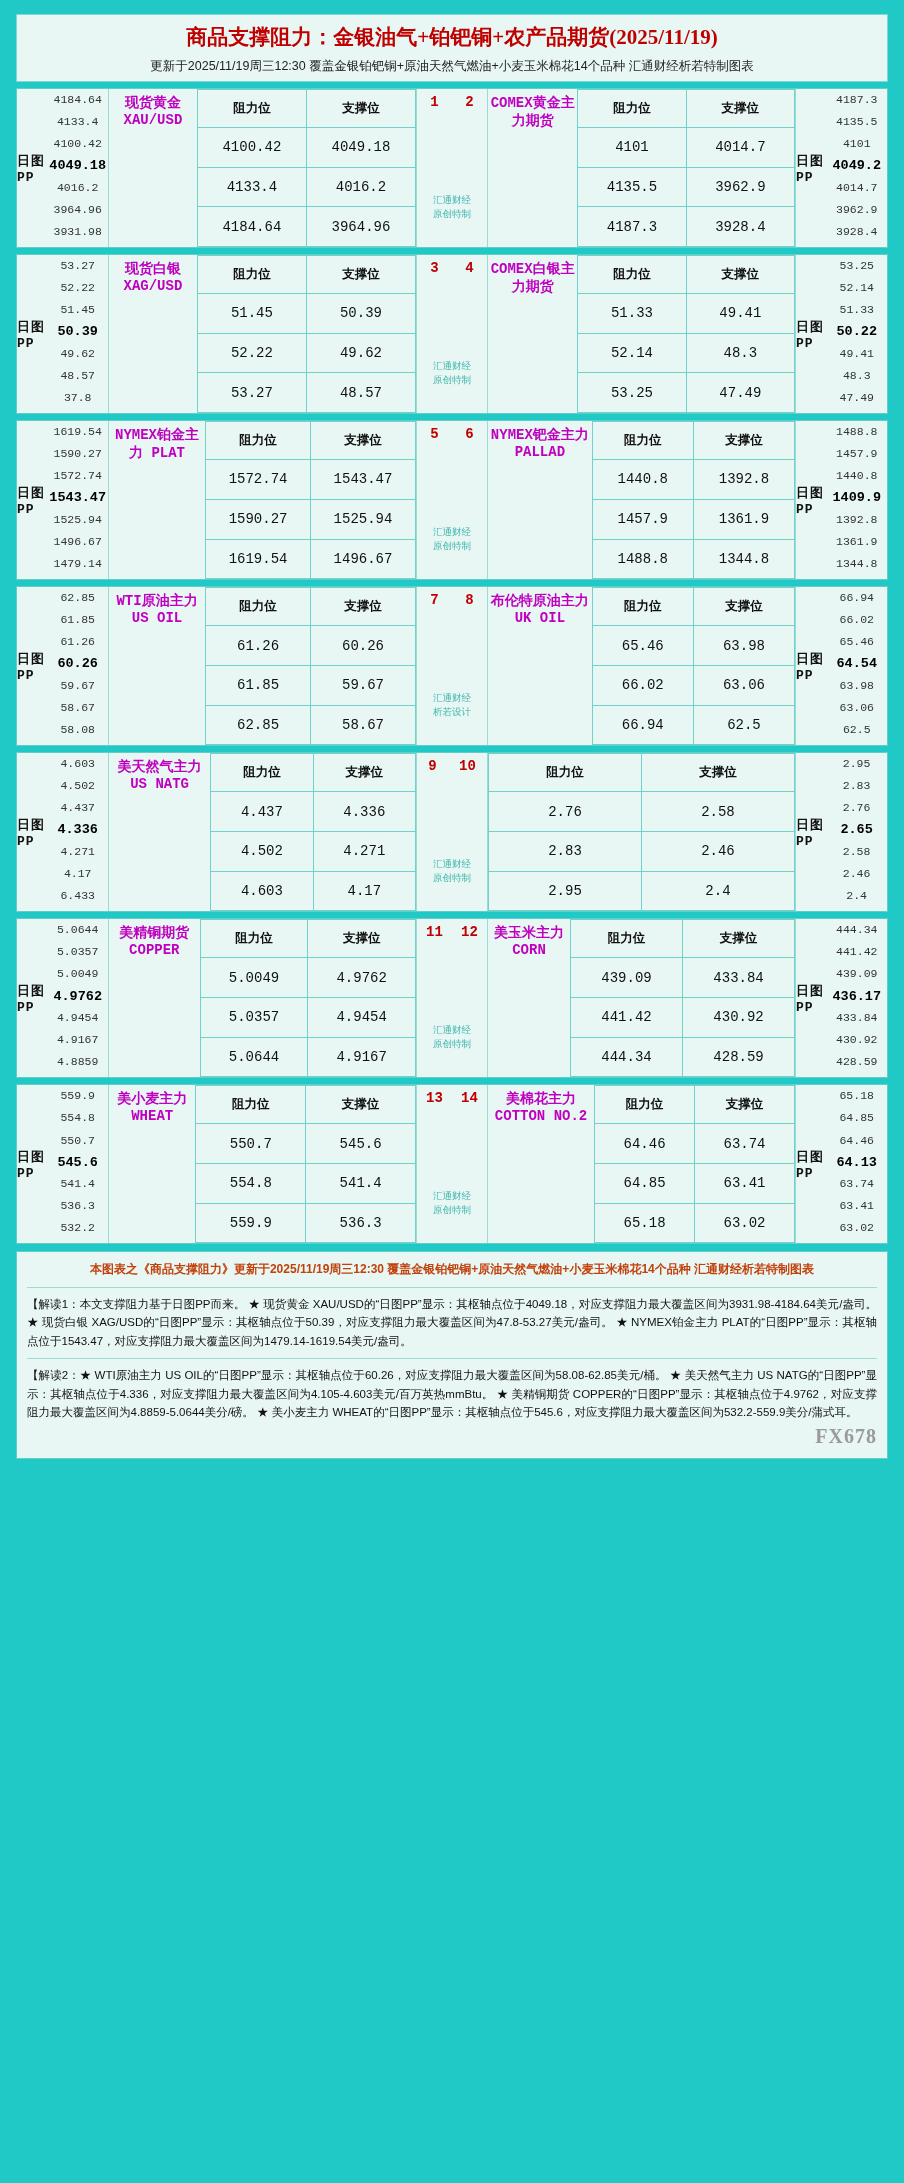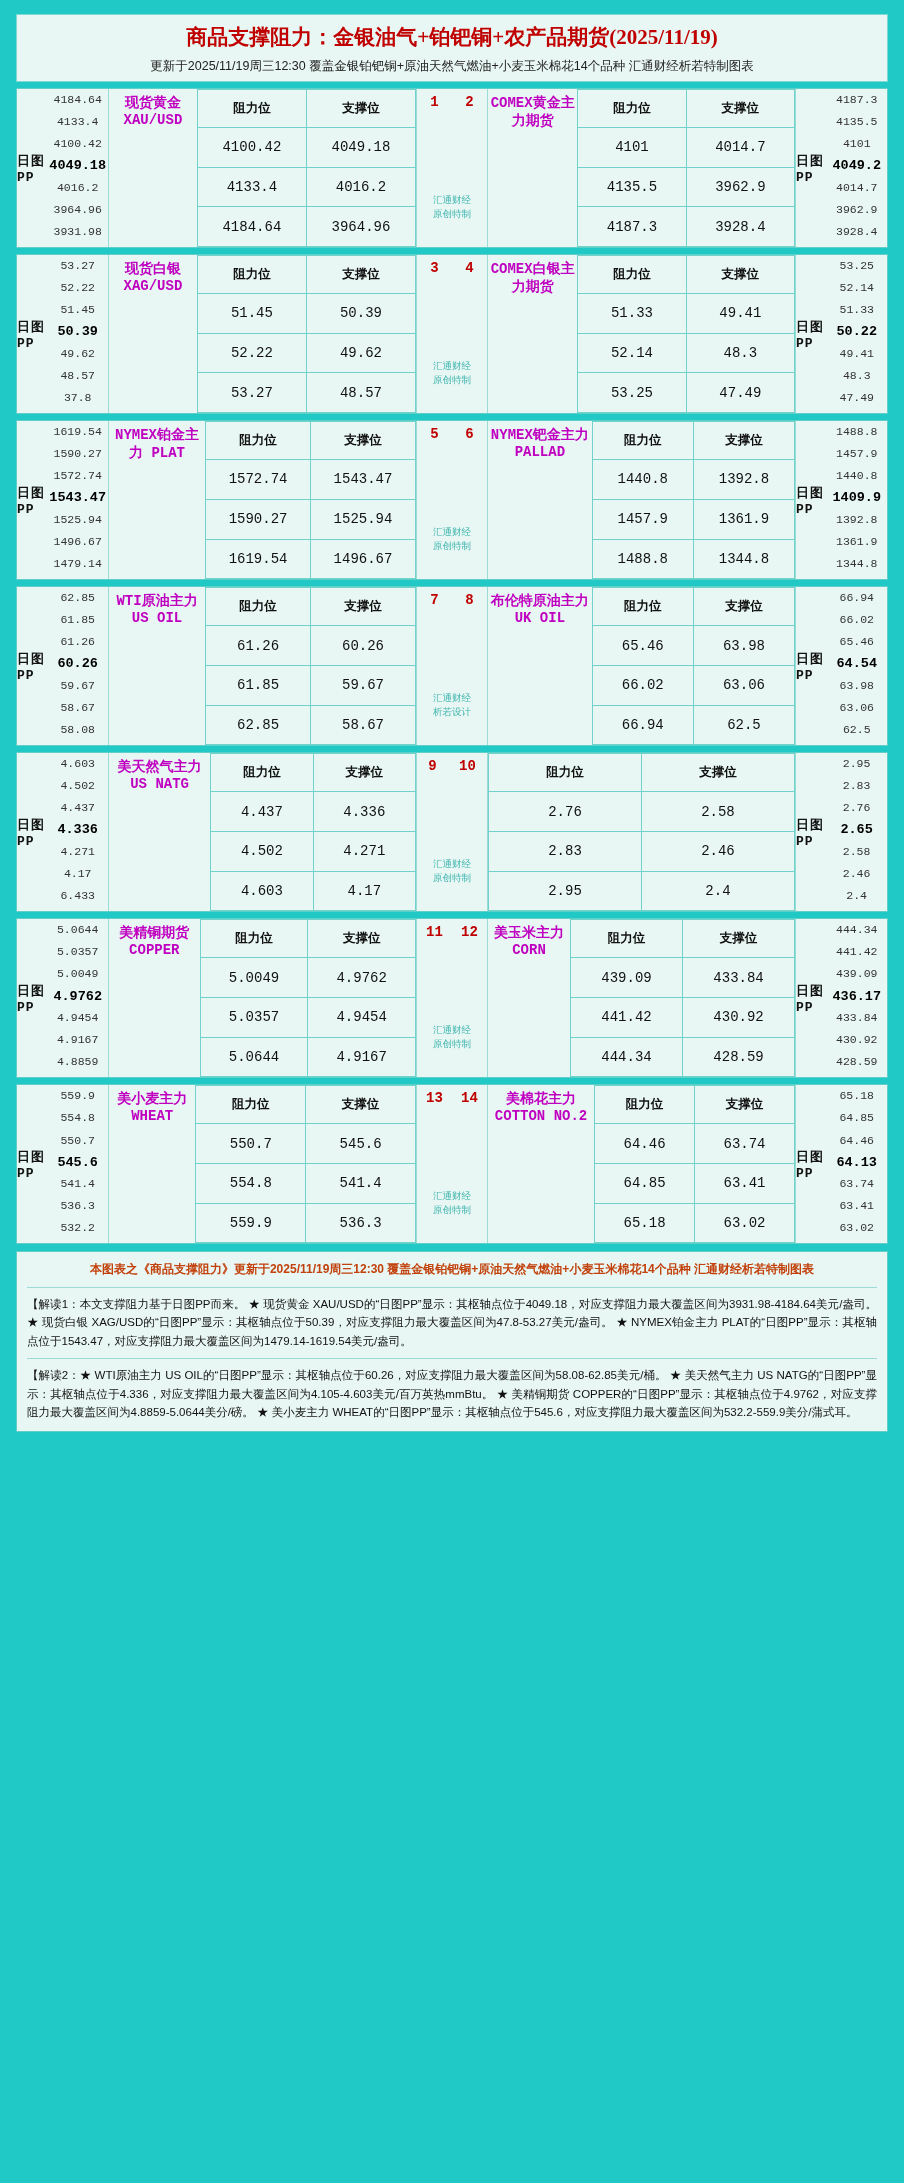--- a/index.html
+++ b/index.html
@@ -783,15 +783,16 @@
             <div>63.02</div>
           </div>
         </div>
       </div>
     </div>
 
   <div class="footer-box">
     <div class="footer-top">本图表之《商品支撑阻力》更新于2025/11/19周三12:30  覆盖金银铂钯铜+原油天然气燃油+小麦玉米棉花14个品种  汇通财经析若特制图表</div>
     <div class="legend">【解读1：本文支撑阻力基于日图PP而来。 ★ 现货黄金 XAU/USD的“日图PP”显示：其枢轴点位于4049.18，对应支撑阻力最大覆盖区间为3931.98-4184.64美元/盎司。 ★ 现货白银 XAG/USD的“日图PP”显示：其枢轴点位于50.39，对应支撑阻力最大覆盖区间为47.8-53.27美元/盎司。 ★ NYMEX铂金主力 PLAT的“日图PP”显示：其枢轴点位于1543.47，对应支撑阻力最大覆盖区间为1479.14-1619.54美元/盎司。</div>
     <div class="legend">【解读2：★ WTI原油主力 US OIL的“日图PP”显示：其枢轴点位于60.26，对应支撑阻力最大覆盖区间为58.08-62.85美元/桶。 ★ 美天然气主力 US NATG的“日图PP”显示：其枢轴点位于4.336，对应支撑阻力最大覆盖区间为4.105-4.603美元/百万英热mmBtu。 ★ 美精铜期货 COPPER的“日图PP”显示：其枢轴点位于4.9762，对应支撑阻力最大覆盖区间为4.8859-5.0644美分/磅。 ★ 美小麦主力 WHEAT的“日图PP”显示：其枢轴点位于545.6，对应支撑阻力最大覆盖区间为532.2-559.9美分/蒲式耳。</div>
+    <div class="fxbrand">FX678</div>
   </div>
 
 </div>
 
 </body></html>

